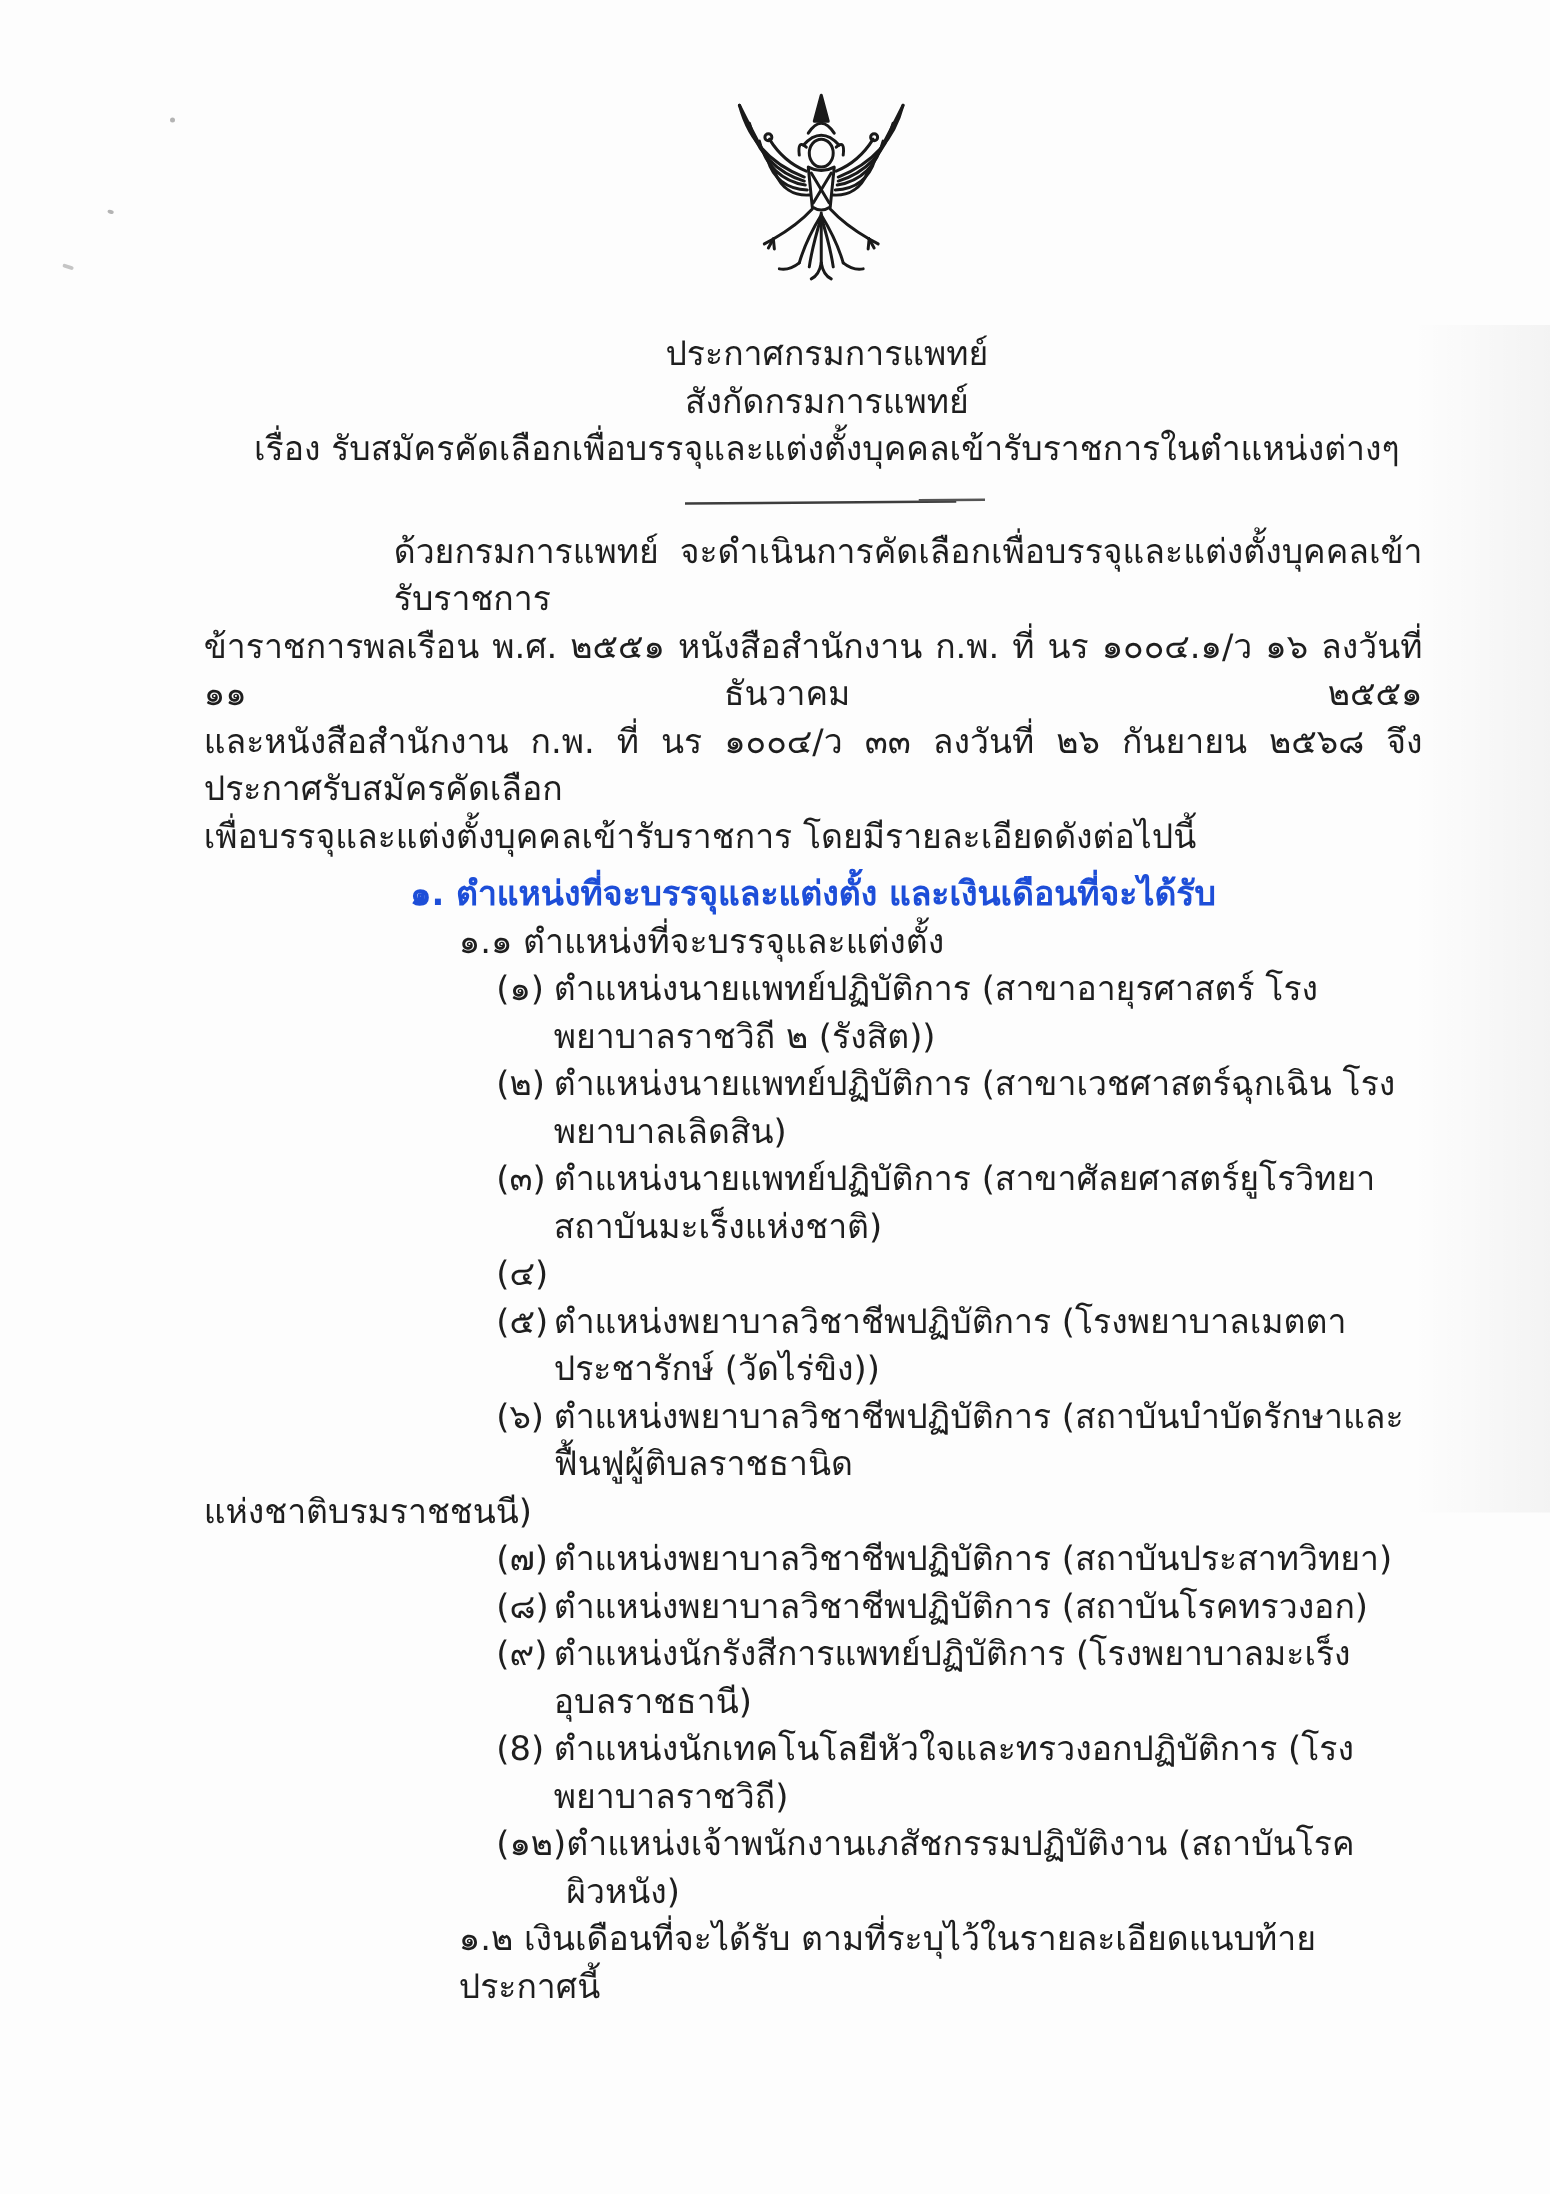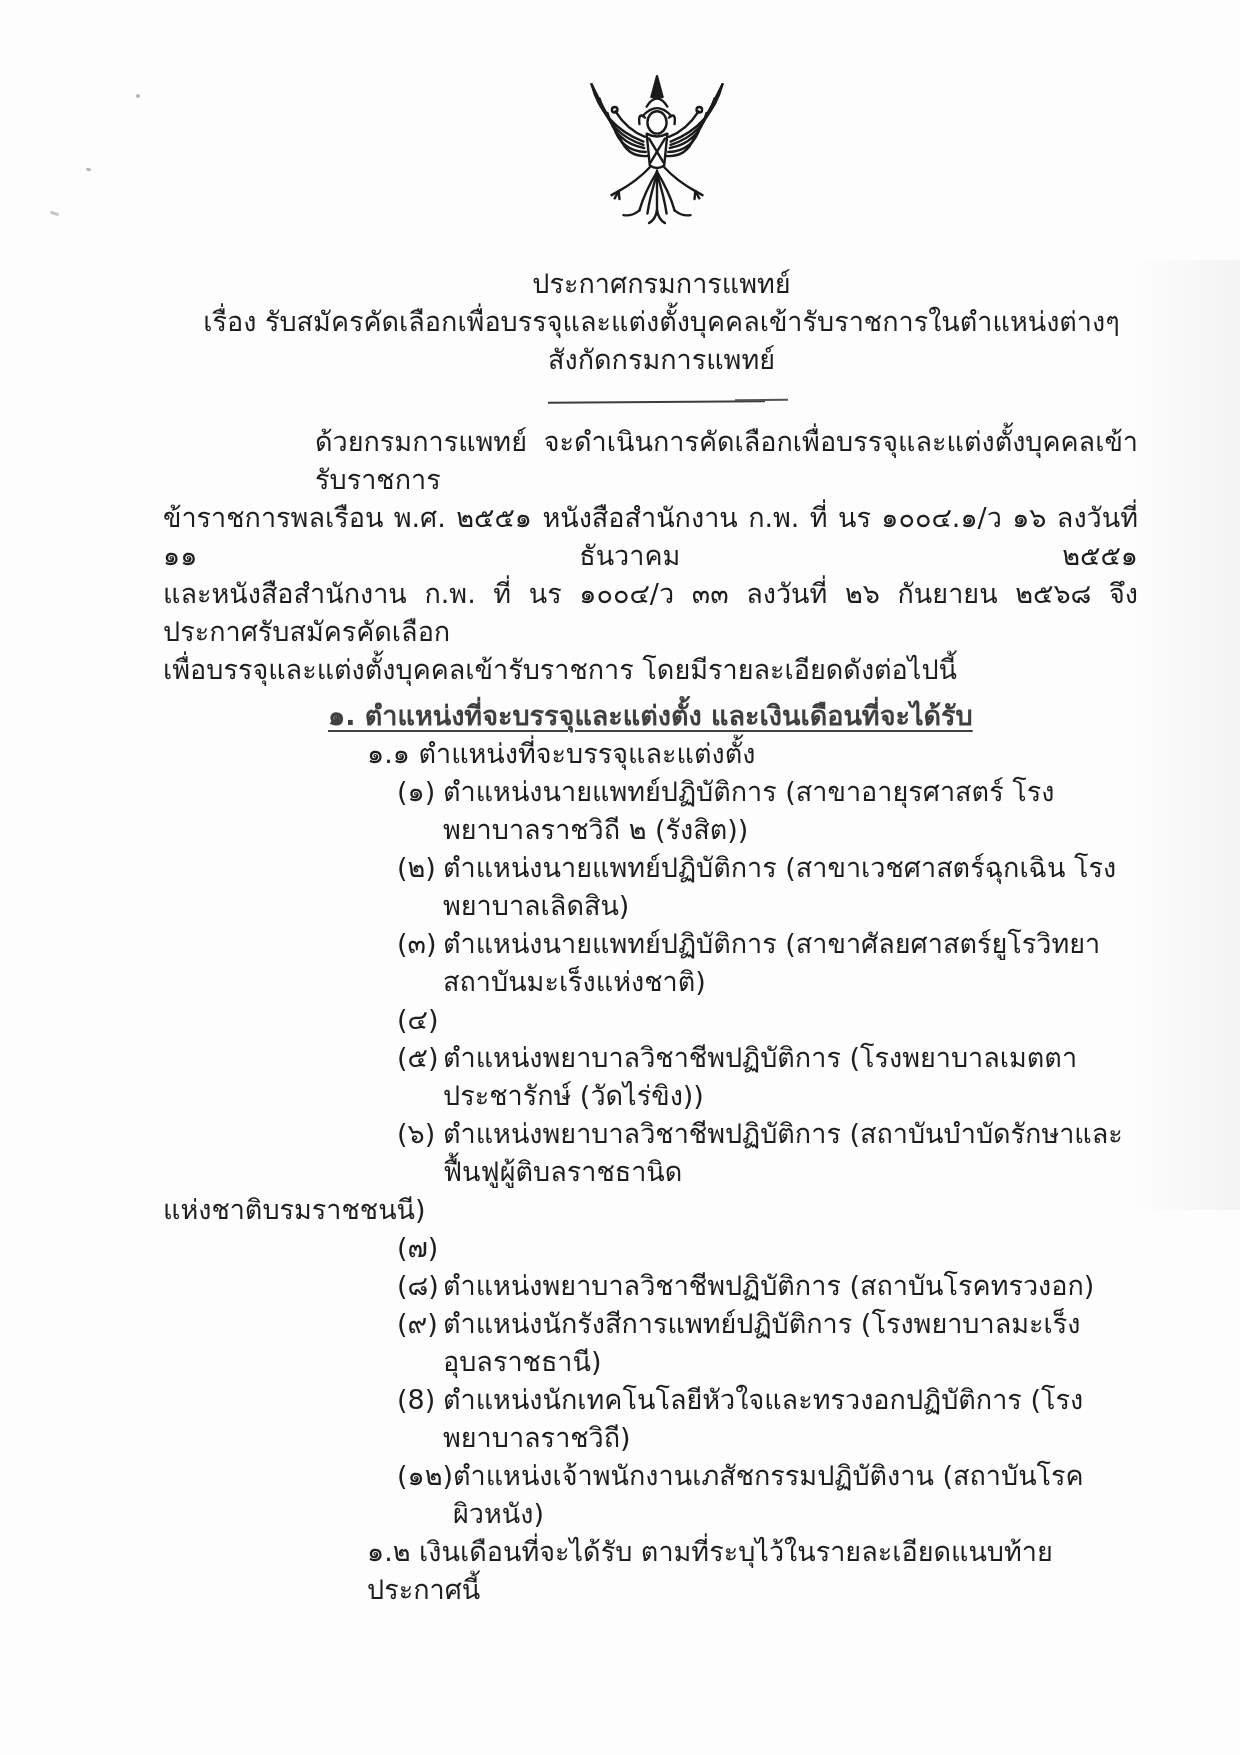--- a/index.html
+++ b/index.html
@@ -27,22 +27,21 @@
     background:#3d3d3d; transform:rotate(-0.4deg);
   }
   .divider-tail {
     position:absolute; left:572px; top:0px; width:53px; height:2px;
     background:#555; transform:rotate(-0.6deg);
   }
   .intro { margin-top:16px; }
   .l-ind-just { padding-left:152px; text-align:justify; text-align-last:justify; }
   .l-just { text-align:justify; text-align-last:justify; }
   .heading {
-    font-weight:bold; color:#404040;
-    text-decoration:underline;
+    font-weight:bold; color:#1d4ed8;
     text-decoration-thickness:2px;
     text-underline-offset:5px;
   }
   .h1-ind { padding-left:165px; margin-top:8px; }
   .sub-ind { padding-left:204px; }
   .item-row { display:flex; padding-left:234px; }
   .item-no { flex:0 0 auto; min-width:46px; }
   .item-text { flex:0 1 auto; }
   
   .speck { position:absolute; background:#8d8d8d; border-radius:50%; opacity:.65; }
@@ -119,22 +118,22 @@
           <path d="M88 172 Q78 180 68 178"></path>
           <path d="M132 172 Q142 180 152 178"></path>
           <path d="M110 172 Q108 184 100 188"></path>
           <path d="M110 172 Q112 184 120 188"></path>
         </g>
       </svg>
     </div>
 
     <div class="titles">
       <div class="line">ประกาศกรมการแพทย์</div>
+      <div class="line">สังกัดกรมการแพทย์</div>
       <div class="line">เรื่อง รับสมัครคัดเลือกเพื่อบรรจุและแต่งตั้งบุคคลเข้ารับราชการในตำแหน่งต่างๆ</div>
-      <div class="line">สังกัดกรมการแพทย์</div>
     </div>
 
     <div class="divider-wrap">
       <div class="divider-main"></div>
       <div class="divider-tail"></div>
     </div>
 
     <div class="intro">
       <div class="line l-ind-just">ด้วยกรมการแพทย์ จะดำเนินการคัดเลือกเพื่อบรรจุและแต่งตั้งบุคคลเข้ารับราชการ</div>
       <div class="line l-just">ข้าราชการพลเรือน พ.ศ. ๒๕๕๑ หนังสือสำนักงาน ก.พ. ที่ นร ๑๐๐๔.๑/ว ๑๖ ลงวันที่ ๑๑ ธันวาคม ๒๕๕๑</div>
@@ -164,20 +163,21 @@
       <span class="item-no">(๕)</span>
       <span class="item-text">ตำแหน่งพยาบาลวิชาชีพปฏิบัติการ (โรงพยาบาลเมตตาประชารักษ์ (วัดไร่ขิง))</span>
     </div>
     <div class="line item-row">
       <span class="item-no">(๖)</span>
       <span class="item-text">ตำแหน่งพยาบาลวิชาชีพปฏิบัติการ (สถาบันบำบัดรักษาและฟื้นฟูผู้ติบลราชธานิด</span>
     </div>
     <div class="line">แห่งชาติบรมราชชนนี)</div>
     <div class="line item-row">
       <span class="item-no">(๗)</span>
+      <span class="item-text">ตำแหน่งพยาบาลวิชาชีพปฏิบัติการ (สถาบันประสาทวิทยา)</span>
     </div>
     <div class="line item-row">
       <span class="item-no">(๘)</span>
       <span class="item-text">ตำแหน่งพยาบาลวิชาชีพปฏิบัติการ (สถาบันโรคทรวงอก)</span>
     </div>
     <div class="line item-row">
       <span class="item-no">(๙)</span>
       <span class="item-text">ตำแหน่งนักรังสีการแพทย์ปฏิบัติการ (โรงพยาบาลมะเร็งอุบลราชธานี)</span>
     </div>
     <div class="line item-row">

